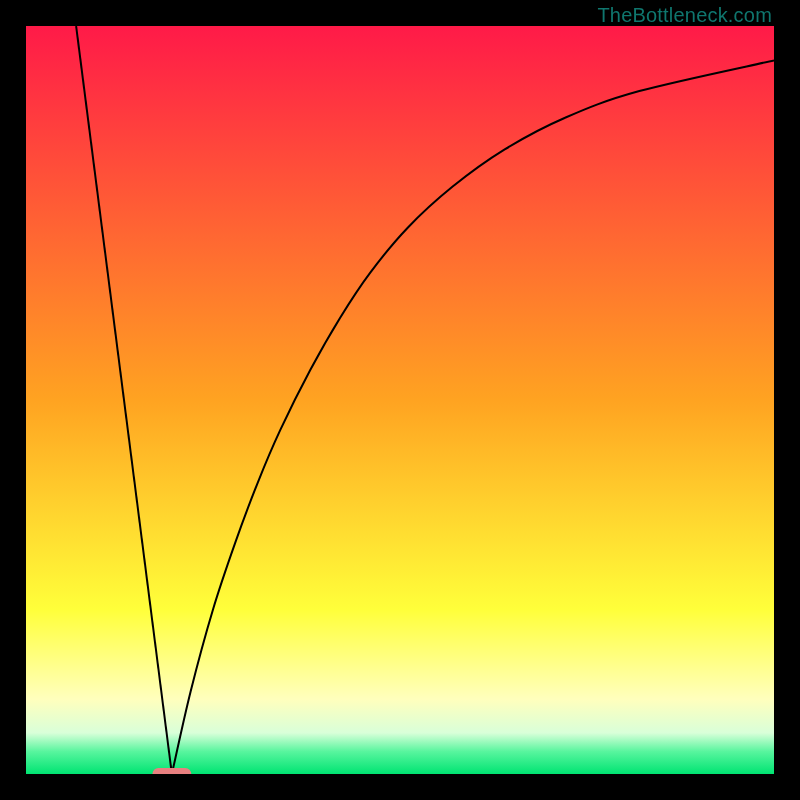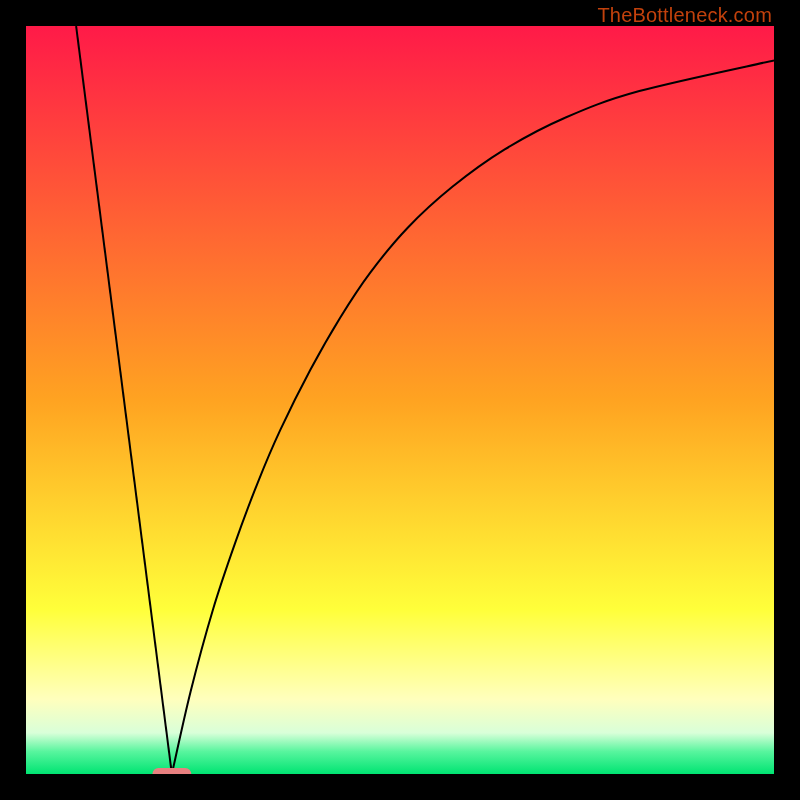--- a/index.html
+++ b/index.html
@@ -17,21 +17,21 @@
     width: 748px;
     height: 748px;
     background: #000;
   }
   .watermark {
     position: absolute;
     top: 4px;
     right: 28px;
     font-family: Arial, Helvetica, sans-serif;
     font-size: 20px;
-    color: #c2410c;
+    color: #0f766e;
     letter-spacing: 0.2px;
     font-weight: 500;
   }
   svg { display: block; }
 </style>
 </head>
 <body>
 
 <div class="frame">
   <svg id="plot-svg" width="748" height="748" viewBox="0 0 748 748">

